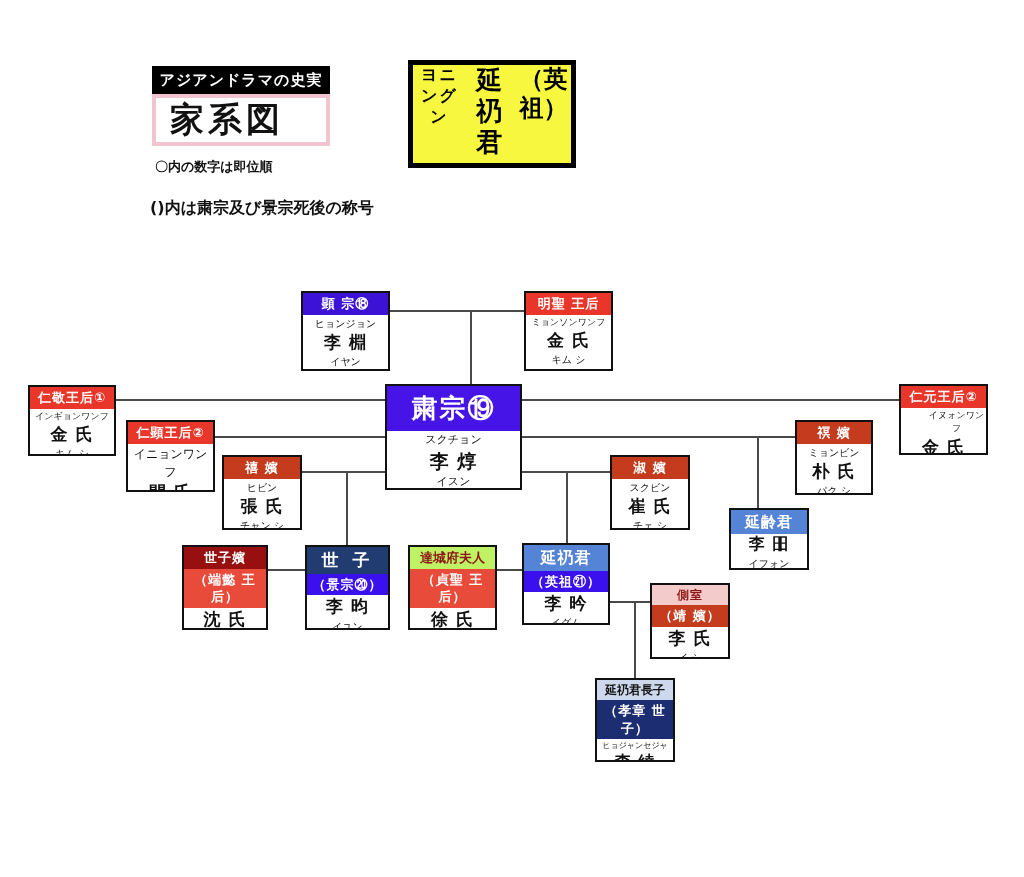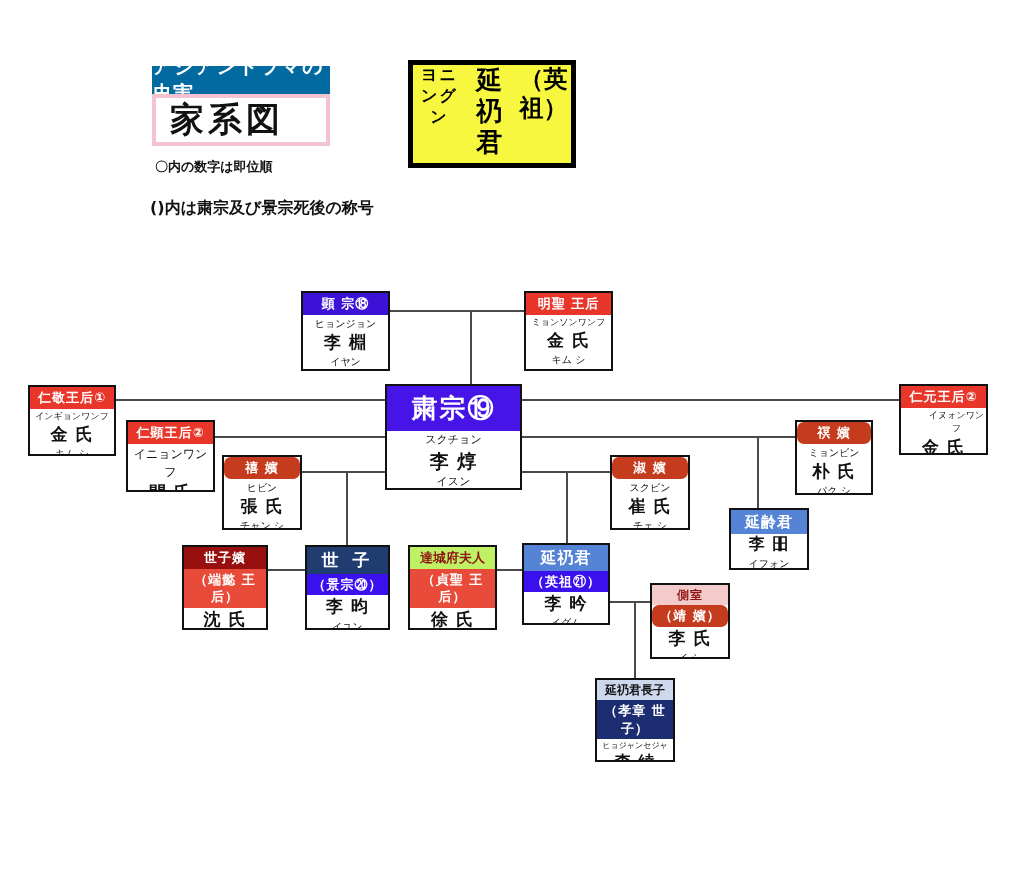--- a/index.html
+++ b/index.html
@@ -2,21 +2,21 @@
 <html><head>
 <meta charset="utf-8">
 <style>
   * { margin:0; padding:0; box-sizing:border-box; }
   html,body { background:#ffffff; }
   body { font-family:"DejaVu Sans","Liberation Sans",sans-serif; }
   .canvas { position:relative; width:1024px; height:877px; background:#ffffff; overflow:hidden; }
 
   
   .badge { position:absolute; left:152px; top:66px; width:178px; height:28px;
-           background:#0369a1; color:#ffffff; font-size:20px; font-weight:bold;
+           background:#000000; color:#ffffff; font-size:15px; font-weight:bold;
            display:flex; align-items:center; justify-content:center; letter-spacing:1px; }
   .main-title { position:absolute; left:152px; top:94px; width:178px; height:52px;
            background:#ffffff; border:4px solid #f3c3cf; color:#111;
            font-size:34px; font-weight:600; display:flex; align-items:center; padding-left:14px; letter-spacing:4px; }
   .note1 { position:absolute; left:155px; top:158px; font-size:13px; font-weight:bold; color:#111; }
   .note2 { position:absolute; left:150px; top:198px; font-size:16px; font-weight:bold; color:#111; }
   .highlight-box { position:absolute; left:408px; top:60px; width:168px; height:108px;
            background:#f7f73f; border:5px solid #000; color:#000; text-align:center;
            display:flex; flex-direction:row; justify-content:center; }
   .highlight-box .hl-reading { font-size:16px; font-weight:bold; letter-spacing:2px; }
@@ -30,21 +30,21 @@
   
   .node { position:absolute; background:#ffffff; border:2px solid #111; z-index:2;
           text-align:center; overflow:hidden; }
   .hdr { color:#fff; font-weight:bold; font-size:13px; padding:2px 1px; line-height:1.35; letter-spacing:1px; }
   .row-small { font-size:10px; color:#111; line-height:1.5; padding-top:1px; }
   .row-name  { font-size:17px; color:#111; font-weight:bold; line-height:1.3; letter-spacing:1px; }
 
   .hdr-king        { background:#3c13d6; }
   .hdr-sukjong     { background:#4714e8; font-size:26px; padding:5px 0; letter-spacing:2px; }
   .hdr-queen       { background:#e8362a; }
-  .hdr-consort     { background:#c53b1e;border-radius:7px; }
+  .hdr-consort     { background:#c53b1e; }
   .hdr-darkred     { background:#970f0f; font-size:13px; }
   .hdr-subred      { background:#e84b3a; font-size:13px; }
   .hdr-navy        { background:#203c70; font-size:17px; letter-spacing:4px; }
   .hdr-violet      { background:#3a10ee; font-size:13px; }
   .hdr-prince      { background:#5583d5; font-size:16px; }
   .hdr-salmon      { background:#bef264; color:#8e1414; font-size:13px; letter-spacing:0; }
   .hdr-pink        { background:#f3cbcb; color:#8e1414; font-size:12px; }
   .hdr-periwinkle  { background:#cdd8ec; color:#111; font-size:12px; letter-spacing:0; }
   .hdr-darknavy    { background:#1c2d72; font-size:13px; }
 </style>

